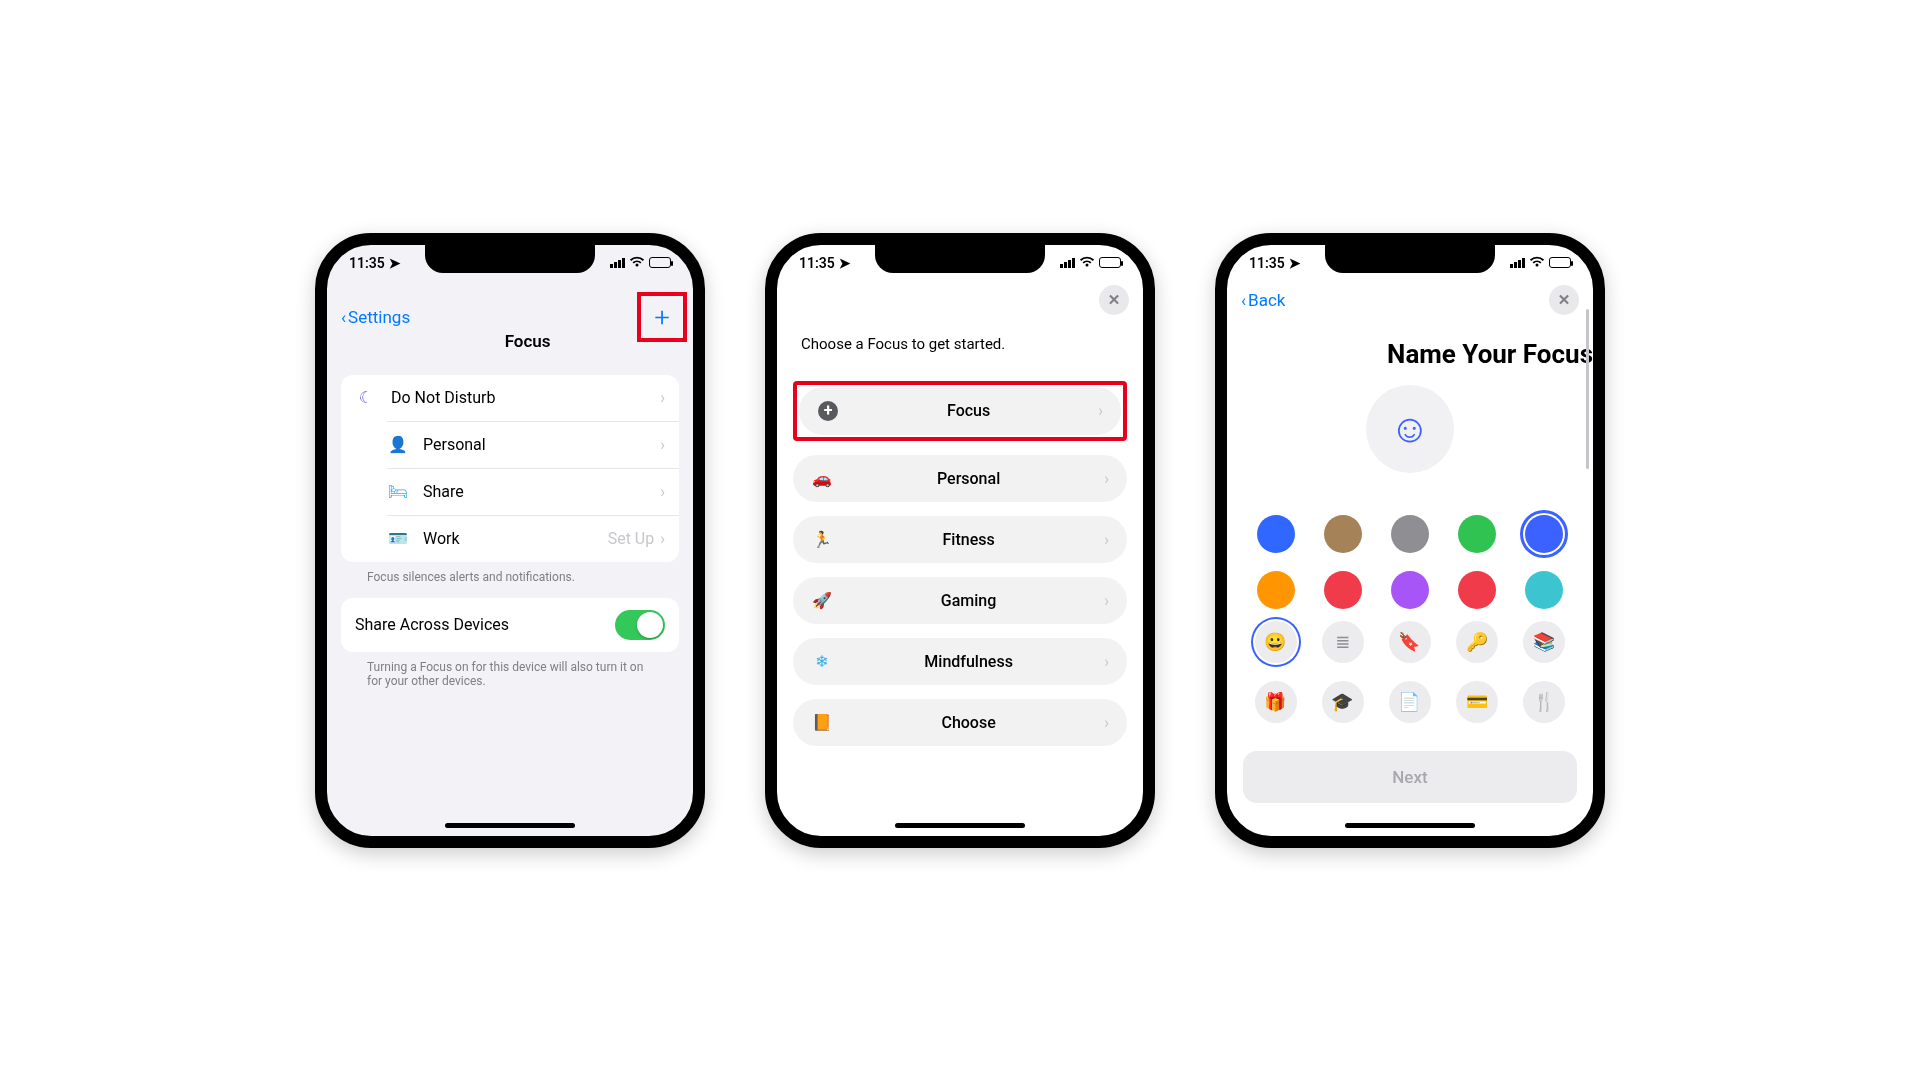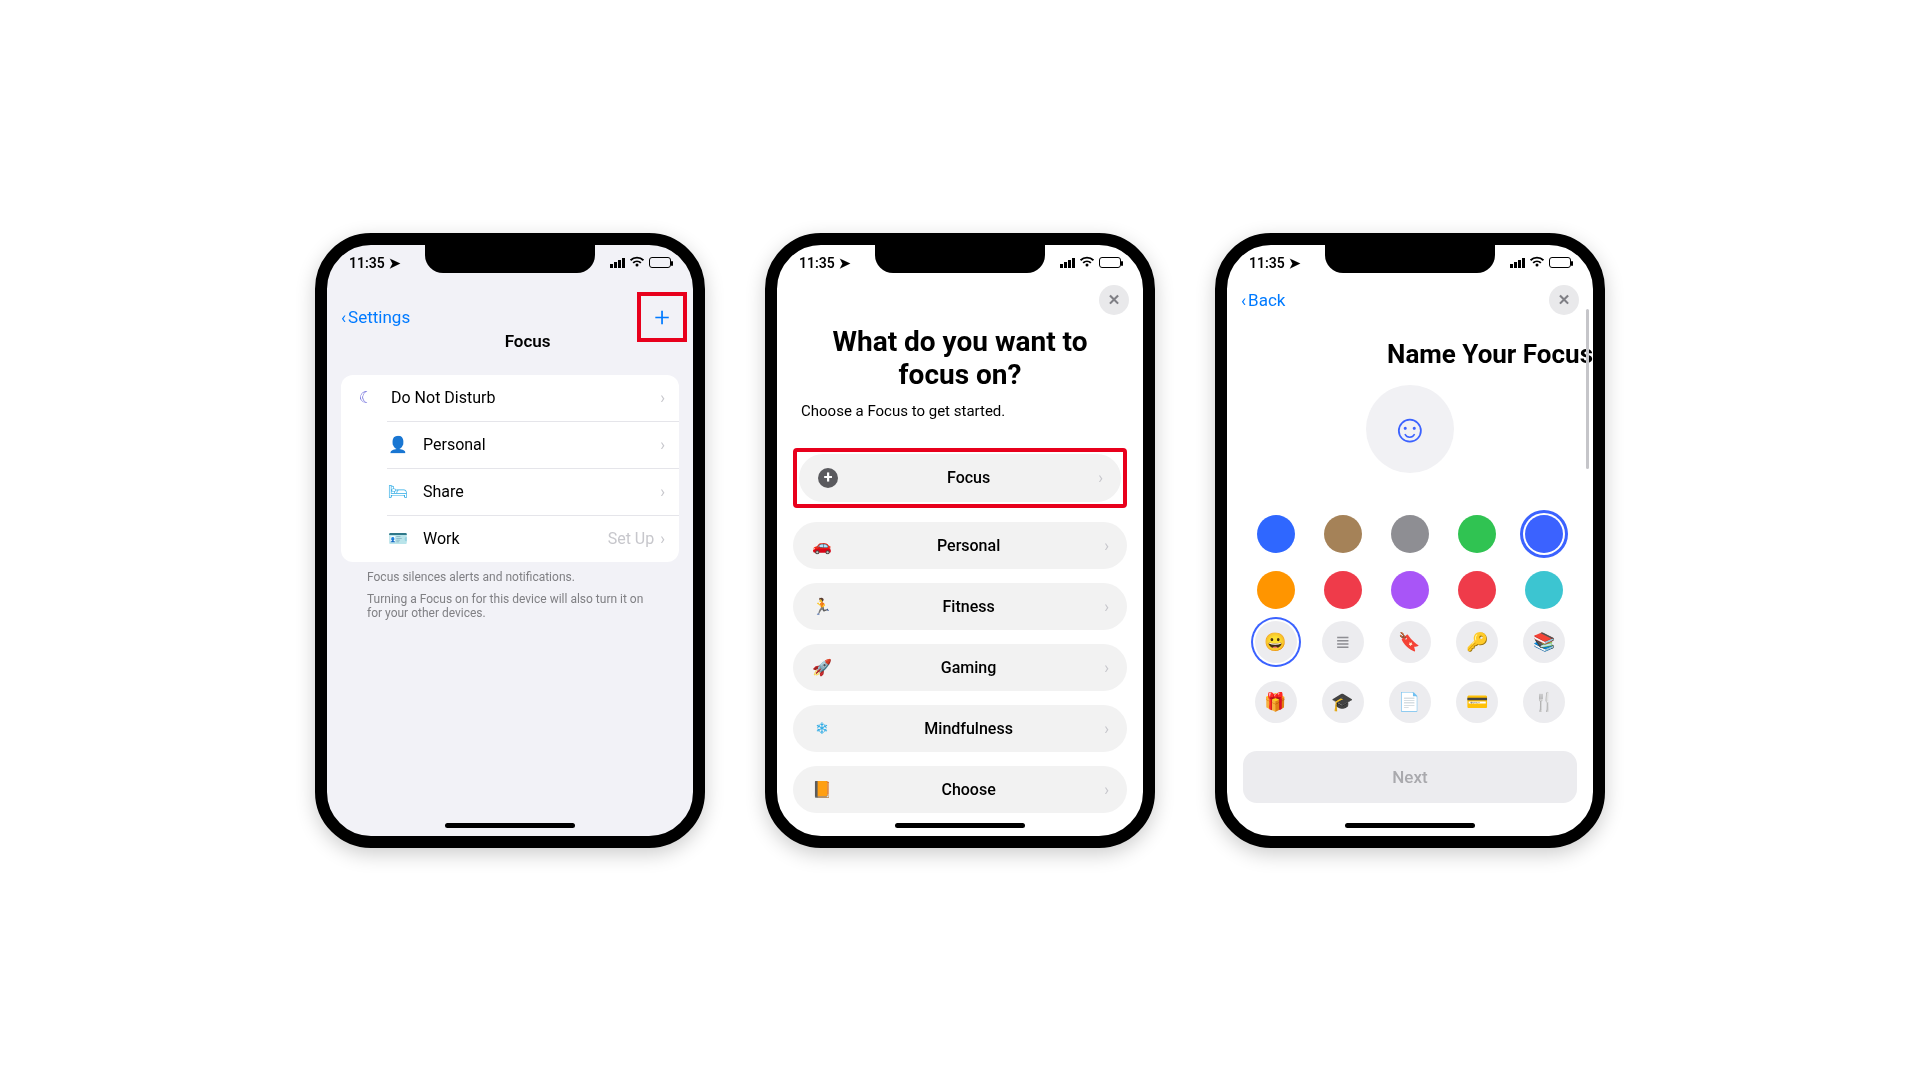--- a/index.html
+++ b/index.html
@@ -137,20 +137,26 @@
       <span class="icon" style="color:#32ade6">🪪</span>
       <span class="row-text">Work</span>
       <span class="row-right">
           <span>Set Up</span>
           <span class="chev">›</span>
         </span>
     </div>
   </div>
   <div class="caption">Focus silences alerts and notifications.</div>
 
+  <div class="card">
+    <div class="row">
+      <span class="row-text" style="margin-left:0">Share Across Devices</span>
+      <div class="toggle"></div>
+    </div>
+  </div>
   <div class="caption">Turning a Focus on for this device will also turn it on for your other devices.</div>
 
   <div class="home-ind"></div>
 </div>
 
 <div class="phone light">
   <div class="notch"></div>
   <div class="status-bar">
     <div class="status-left">
       <span>11:35</span>
@@ -167,21 +173,20 @@
             <path d="M8 10.5a1.5 1.5 0 100-3 1.5 1.5 0 000 3zM3.5 6.2a6.5 6.5 0 019 0l-1.3 1.3a4.7 4.7 0 00-6.4 0L3.5 6.2zM.9 3.6a10.2 10.2 0 0114.2 0l-1.3 1.3a8.4 8.4 0 00-11.6 0L.9 3.6z" fill="#000"></path>
           </svg></span>
       <span class="battery-box"><span class="battery-fill"></span><span class="battery-cap"></span></span>
     </div>
   </div>
   <div class="modal-bar">
     <div class="close-btn">
       <span>✕</span>
     </div>
   </div>
-  <div class="modal-title">What do you want to focus on?</div>
   <div class="modal-sub">Choose a Focus to get started.</div>
   <div class="opt-list" id="opt-list">
       <div class="hl-opt">
         <div class="opt">
           <span class="icon">
             <span style="display:inline-flex;width:20px;height:20px;border-radius:50%;background:#5a5a5e;color:#fff;align-items:center;justify-content:center;font-weight:700;">+</span>
           </span>
           <span class="opt-text">Focus</span>
           <span class="chev">›</span>
         </div>

